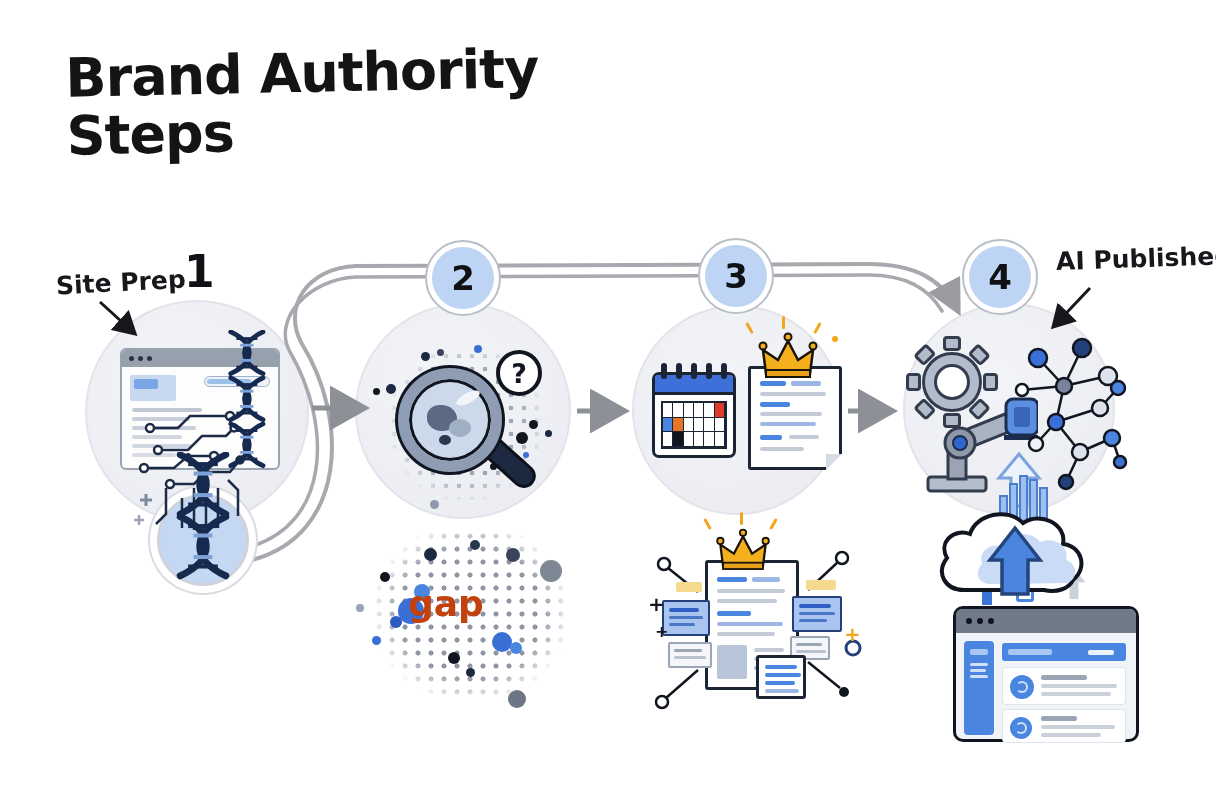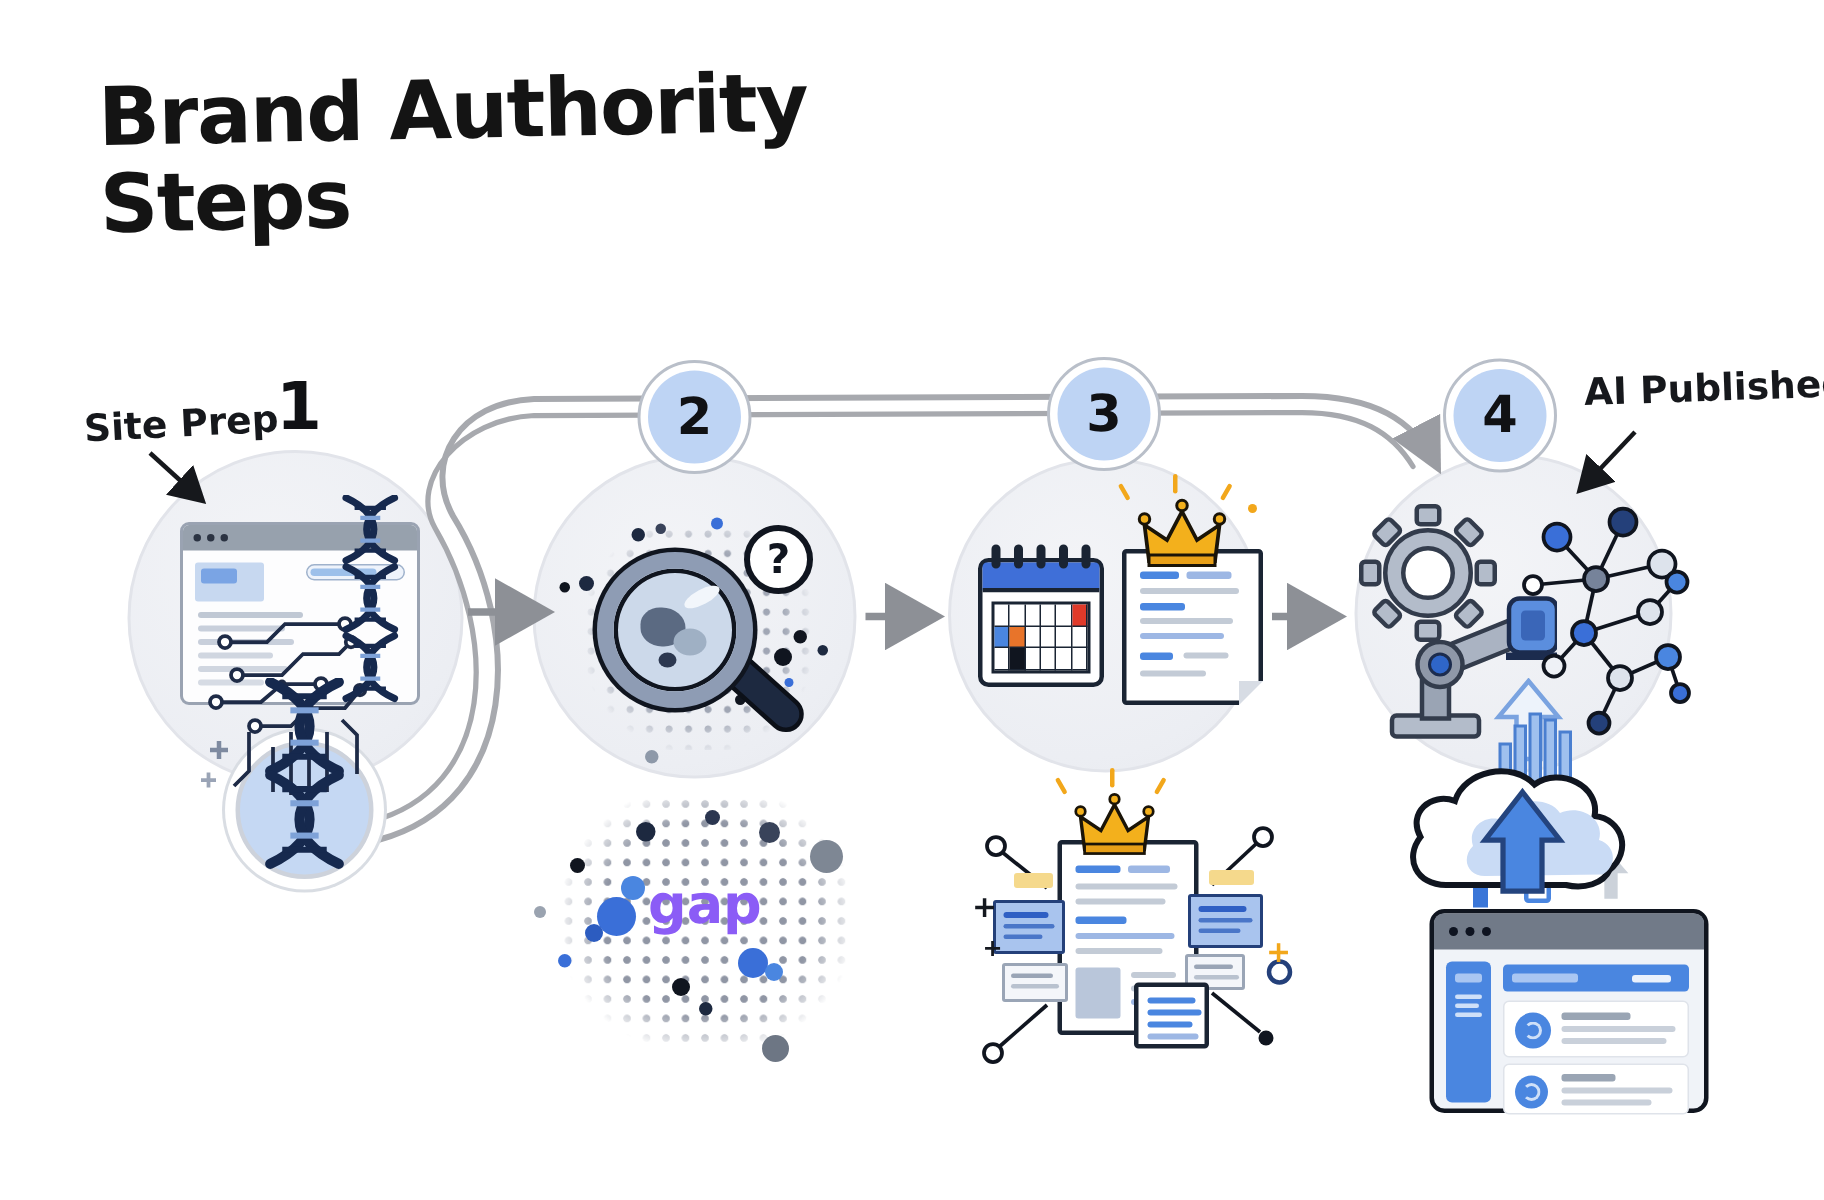--- a/index.html
+++ b/index.html
@@ -112,22 +112,22 @@
   .browser4 .bdot { width:6px; height:6px; background:#0e1320; }
   .side4 { position:absolute; left:8px; top:32px; width:30px; height:94px;
     background:#4a86e0; border-radius:4px; }
   .card4 { position:absolute; left:46px; width:124px; height:38px;
     background:#fff; border-radius:4px; border:1px solid #dfe3ea; }
   .icon4 { position:absolute; left:7px; top:7px; width:24px; height:24px;
     border-radius:50%; background:#4a86e0; }
   .icon4 i { position:absolute; left:6px; top:6px; width:12px; height:12px;
     border-radius:50%; border:2px solid #cfe0f8; border-left-color:transparent; display:block; }
 
-  .gap-text { left:432px; top:583px; font-size:36px; font-weight:800;
-    color:#8b5cf6; z-index:4; letter-spacing:0; }
+  .gap-text { left:408px; top:583px; font-size:36px; font-weight:800;
+    color:#c2410c; z-index:4; letter-spacing:0; }
 
   svg { display:block; }
 </style>
 </head>
 <body>
 
 <div class="canvas">
 
   <div class="abs title">
     <div>Brand Authority</div>

